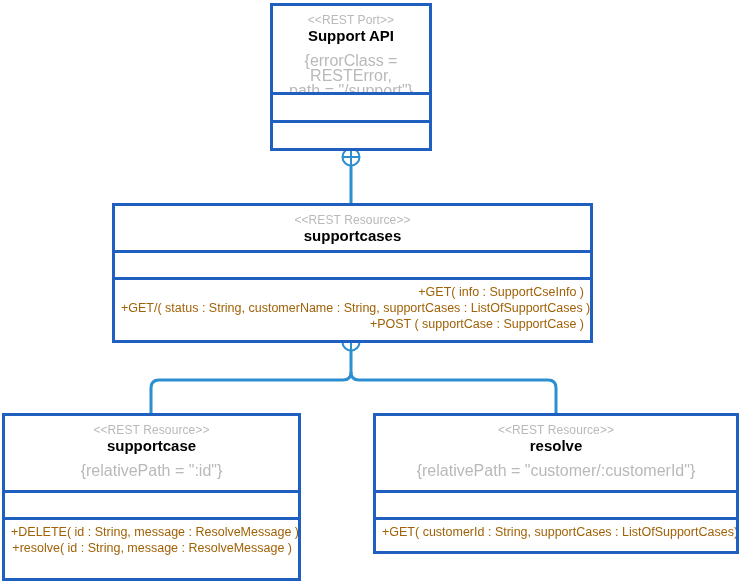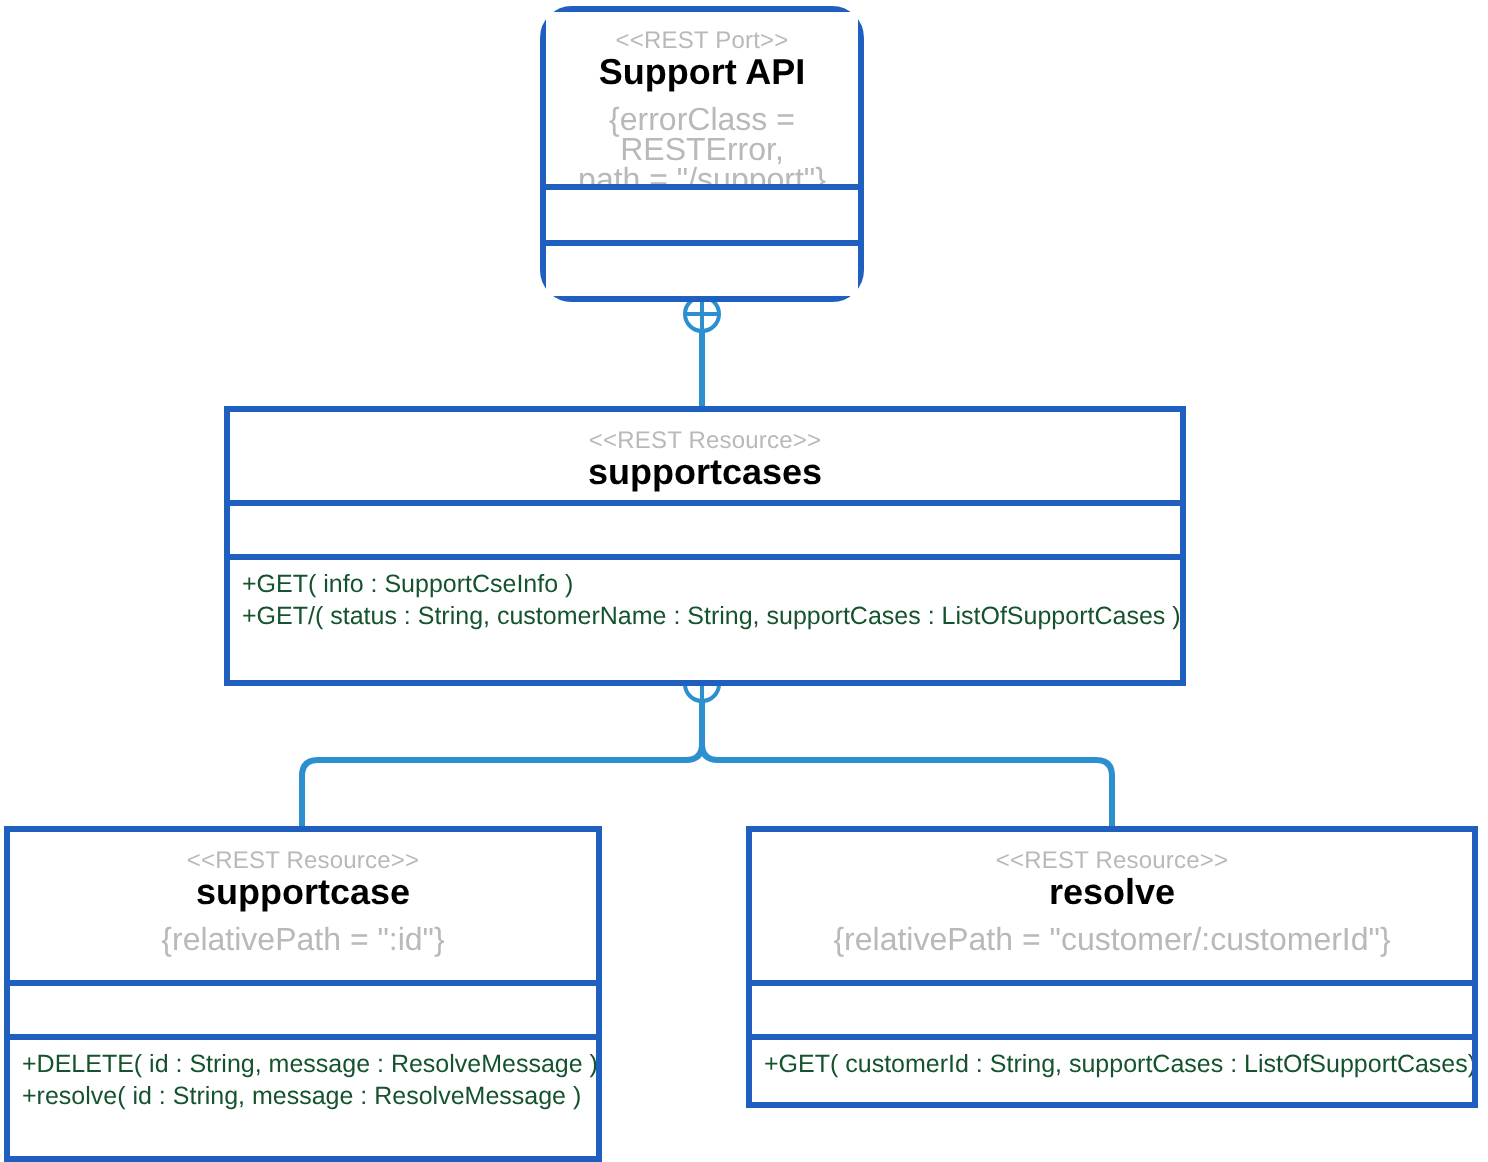--- a/index.html
+++ b/index.html
@@ -53,21 +53,21 @@
     display: block;
     color: #b9b9b9;
     font-size: 12px;
     line-height: 15px;
     letter-spacing: 0.1px;
   }
   .classname {
     display: block;
     color: #000000;
     font-weight: bold;
-    font-size: 18px;
+    font-size: 15px;
     line-height: 16px;
   }
   .tagblock {
     display: block;
     color: #b9b9b9;
     font-size: 16px;
     line-height: 15px;
     margin-top: 9px;
     padding: 0 6px;
   }
@@ -75,24 +75,25 @@
     display: block;
   }
   .c-empty {
     
   }
   .c-ops {
     padding: 4px 6px 5px 6px;
   }
   .op {
     display: block;
-    color: #14532d;
+    color: #a16207;
     font-size: 12.5px;
     line-height: 16px;
     white-space: nowrap;
+    text-align: right;
   }
 </style>
 </head>
 <body>
 
 <div id="canvas">
 
   <svg id="connectors" viewBox="0 0 744 581" width="744" height="581" xmlns="http://www.w3.org/2000/svg">
 
     <g>
@@ -109,21 +110,21 @@
       <path d="M 351 372 Q 351 380 343 380 L 159 380 Q 151 380 151 388 L 151 413" fill="none" stroke="#2b8fd0" stroke-width="3" stroke-linecap="butt"></path>
 
       <path d="M 351 372 Q 351 380 359 380 L 548 380 Q 556 380 556 388 L 556 413" fill="none" stroke="#2b8fd0" stroke-width="3" stroke-linecap="butt"></path>
 
       <circle cx="351" cy="342" r="8.5" fill="#ffffff" stroke="#2b8fd0" stroke-width="2"></circle>
       <line x1="342.5" y1="342" x2="359.5" y2="342" stroke="#2b8fd0" stroke-width="2"></line>
       <line x1="351" y1="333.5" x2="351" y2="350.5" stroke="#2b8fd0" stroke-width="2"></line>
     </g>
   </svg>
 
-  <div class="uml-box" style="left:270px; top:3px; width:162px; height:148px;border-radius:16px;">
+  <div class="uml-box" style="left:270px; top:3px; width:162px; height:148px;">
     <div class="compartment c-header" style="height:88px;">
       <span class="stereotype">&lt;&lt;REST Port&gt;&gt;</span>
       <span class="classname">Support API</span>
       <span class="tagblock">
         <span class="tagline">{errorClass = RESTError,</span>
         <span class="tagline">path = "/support"}</span>
       </span>
     </div>
     <div class="compartment c-empty" style="height:28px;"></div>
     <div class="compartment c-empty" style="height:29px;"></div>
@@ -131,20 +132,21 @@
 
   <div class="uml-box" style="left:112px; top:203px; width:481px; height:140px;">
     <div class="compartment c-header" style="height:44px;">
       <span class="stereotype">&lt;&lt;REST Resource&gt;&gt;</span>
       <span class="classname">supportcases</span>
     </div>
     <div class="compartment c-empty" style="height:27px;"></div>
     <div class="compartment c-ops" style="height:63px;">
       <span class="op">+GET( info : SupportCseInfo )</span>
       <span class="op">+GET/( status : String, customerName : String, supportCases : ListOfSupportCases )</span>
+      <span class="op">+POST ( supportCase : SupportCase )</span>
     </div>
   </div>
 
   <div class="uml-box" style="left:2px; top:413px; width:299px; height:168px;">
     <div class="compartment c-header" style="height:74px;">
       <span class="stereotype">&lt;&lt;REST Resource&gt;&gt;</span>
       <span class="classname">supportcase</span>
       <span class="tagblock">
         <span class="tagline">{relativePath = ":id"}</span>
       </span>

